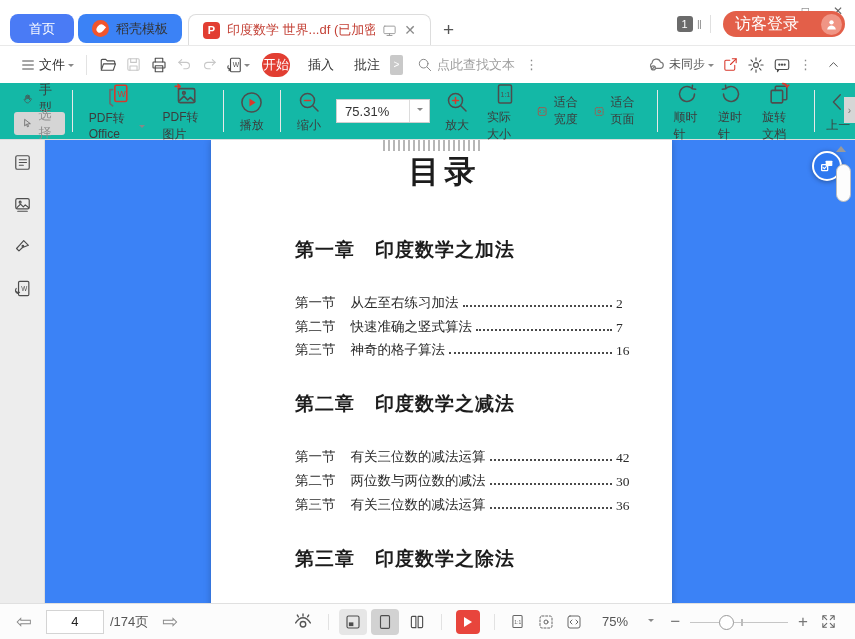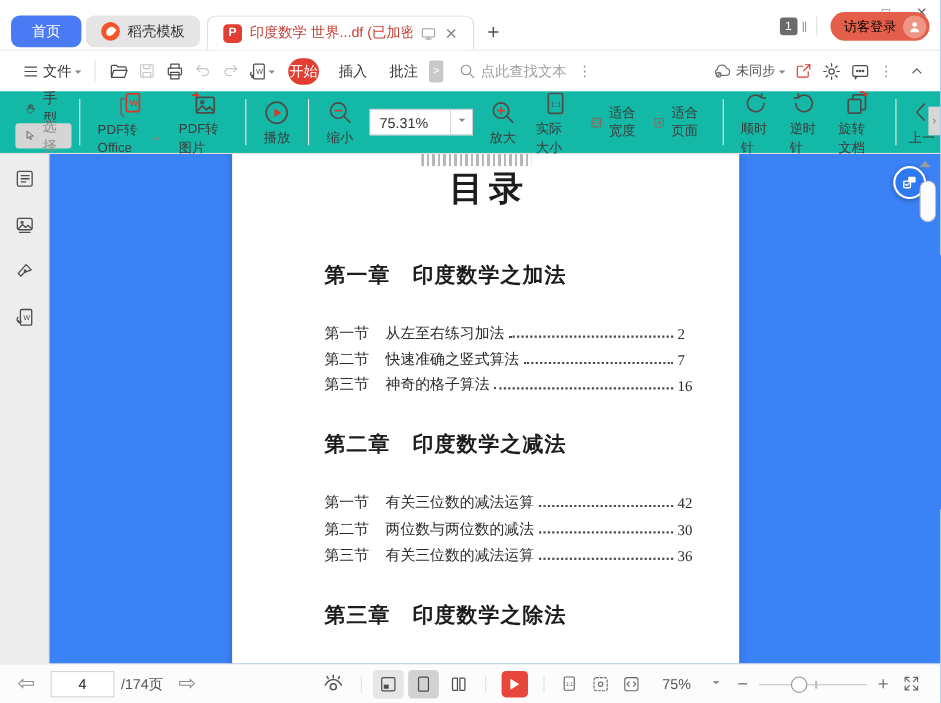--- a/index.html
+++ b/index.html
@@ -7,33 +7,33 @@
   body { font-family:"Liberation Sans",sans-serif; font-size:12px; color:#3c3c3c; background:#fff; }
   .app { position:relative; width:855px; height:639px; background:#fff; overflow:hidden; }
 
   
   .titlebar { position:relative; height:46px; background:#ffffff; border-bottom:1px solid #e9e9e9; }
   .win-controls { position:absolute; top:2px; right:8px; display:flex; gap:16px; color:#666; }
   .win-controls span { font-size:12px; cursor:default; padding:2px 4px; }
   .tabs { position:absolute; left:10px; bottom:0; display:flex; align-items:flex-end; }
   .tab { height:31px; display:flex; align-items:center; padding:0 14px; border-radius:8px 8px 0 0; font-size:13px; }
   .tab-home { background:#4a7bf5; color:#fff; width:64px; justify-content:center; border-radius:8px; height:29px; margin-bottom:2px; margin-right:4px; }
-  .tab-docer { background:#e5e5e5; color:#333; gap:7px; border-radius:8px; height:29px; margin-bottom:2px; margin-right:6px; }
+  .tab-docer { background:#3b82f6; color:#333; gap:7px; border-radius:8px; height:29px; margin-bottom:2px; margin-right:6px; }
   .flame { width:17px; height:17px; border-radius:50%; background:#f2552c; position:relative; }
   .flame::after { content:""; position:absolute; left:5px; top:4px; width:7px; height:9px; background:#fff; border-radius:60% 0 60% 60%; transform:rotate(40deg); }
   .tab-doc { background:#fff; border:1px solid #ddd; border-bottom:none; width:243px; gap:7px; color:#c44237; }
   .pdf-badge { width:17px; height:17px; border-radius:4px; background:#e23e32; color:#fff; font-weight:bold; font-size:11px; display:flex; align-items:center; justify-content:center; }
   .tab-doc .title { flex:1; white-space:nowrap; overflow:hidden; font-size:13px; }
   .tab-icon-btn { color:#8a8a8a; display:flex; align-items:center; }
   .newtab { font-size:19px; color:#555; padding:0 12px 4px; }
   .titlebar-right { position:absolute; right:10px; bottom:8px; display:flex; align-items:center; }
   .tab-count { width:16px; height:16px; background:#6b6b6b; border-radius:3px; color:#fff; font-size:11px; display:flex; align-items:center; justify-content:center; }
   .bars { color:#9a9a9a; font-size:13px; margin:0 10px 0 4px; letter-spacing:-2px; }
   .tb-div { width:1px; height:18px; background:#e0e0e0; margin-right:12px; }
-  .login-pill { height:26px; border-radius:13px; background:#e35f49; color:#000000; font-size:12px; display:flex; align-items:center; padding:0 3px 0 12px; gap:6px; }
+  .login-pill { height:26px; border-radius:13px; background:#e35f49; color:#ffffff; font-size:16px; display:flex; align-items:center; padding:0 3px 0 12px; gap:22px; }
   .avatar { width:21px; height:21px; border-radius:50%; background:#f09585; display:flex; align-items:center; justify-content:center; }
 
   
   .menurow { height:37px; display:flex; align-items:center; padding:0 10px 0 16px; background:#fff; }
   .mi { display:flex; align-items:center; padding:4px; border-radius:3px; }
   .menurow .label { font-size:13px; color:#333; margin:0 3px; }
   .v-div { width:1px; height:20px; background:#e3e3e3; margin:0 8px; }
   .caret { width:0; height:0; border:3.5px solid transparent; border-top-color:#888; margin-top:4px; }
   .pill { background:#e23e32; color:#ffffff; border-radius:12px; padding:3px 1px; font-size:13px; margin:0 8px; }
   .rtab { font-size:13px; color:#333; padding:4px 10px; }

